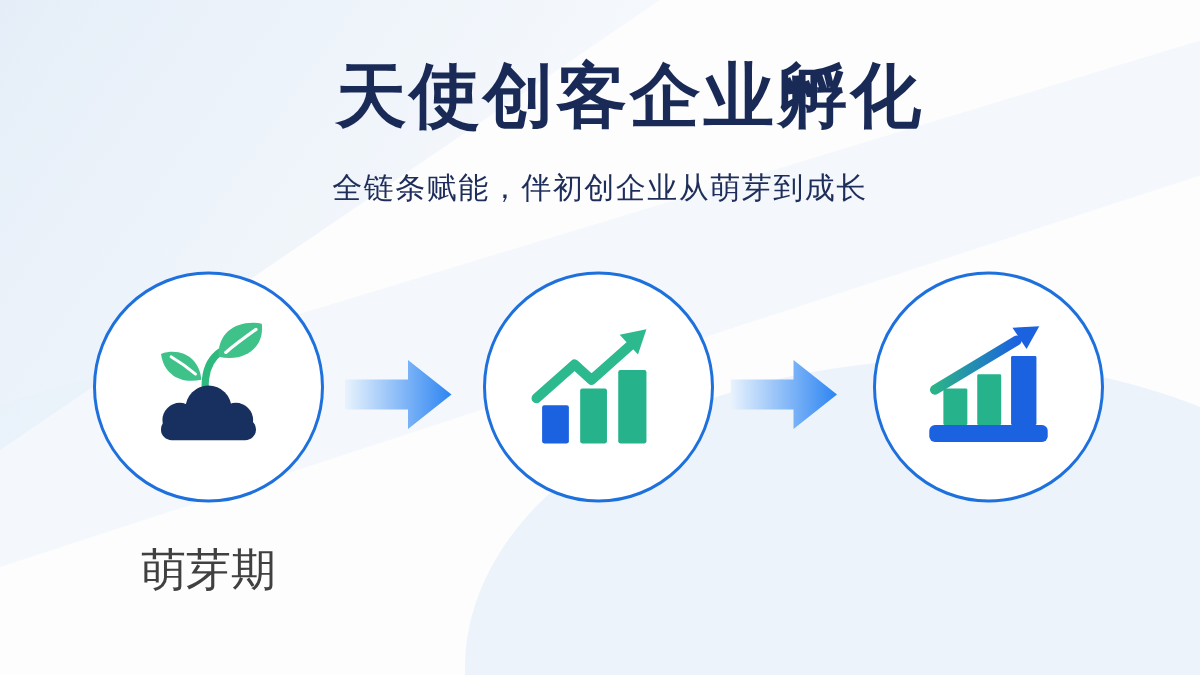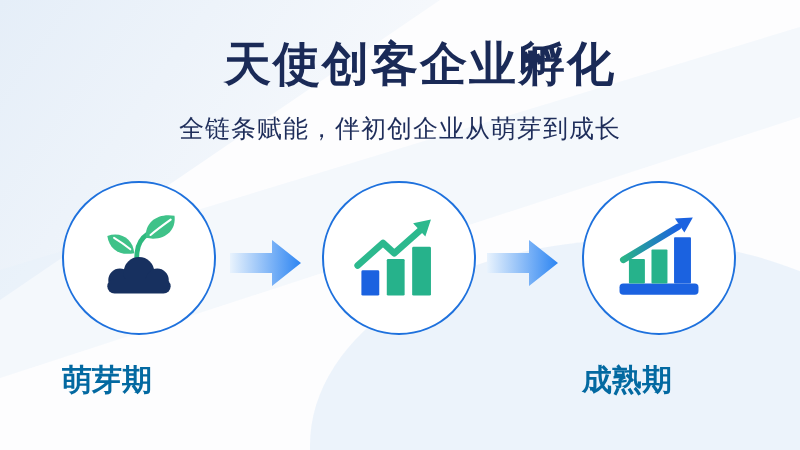--- a/index.html
+++ b/index.html
@@ -27,32 +27,32 @@
     right:-150px; bottom:-200px; width:640px; height:410px;
     background:rgba(233,241,250,0.85); border-radius:50%;
   }
   .title {
     position:absolute; top:33px; left:0; width:800px;
     text-align:center; font-size:47px; font-weight:800;
     color:#1a2a57; letter-spacing:2px;margin-left:20px;
   }
   .subtitle {
     position:absolute; top:112px; left:0; width:800px;
-    text-align:center; font-size:25px; font-weight:500;
+    text-align:center; font-size:20px; font-weight:500;
     color:#1e2d5a; letter-spacing:1px;
   }
   .stage-circle {
     position:absolute; top:181px; width:154px; height:154px;
     background:#ffffff; border:2px solid #1e71dd; border-radius:50%;
     display:flex; align-items:center; justify-content:center;
   }
   .c1 { left:62px; } .c2 { left:322px; } .c3 { left:582px; }
   .stage-label {
     position:absolute; top:360px; width:154px;
-    text-align:left; font-size:30px; font-weight:700; color:#0369a1;
+    text-align:center; font-size:30px; font-weight:400; color:#404040;
   }
   .l1 { left:62px; } .l2 { left:322px; } .l3 { left:582px; }
   .flow-arrow { position:absolute; top:238px; width:72px; height:50px; }
   .a1 { left:230px; } .a2 { left:487px; }
 </style>
 </head>
 <body>
 
 <div class="slide">
 
@@ -120,15 +120,14 @@
       <rect x="8" y="77" width="84" height="12" rx="4" fill="#1b62e0"></rect>
       <rect x="18" y="51" width="17" height="26" rx="1" fill="#26b28b"></rect>
       <rect x="42" y="41" width="17" height="36" rx="1" fill="#26b28b"></rect>
       <rect x="66" y="28" width="18" height="49" rx="1" fill="#1b62e0"></rect>
       <line x1="12" y1="52" x2="70" y2="17" stroke="url(#matGrad)" stroke-width="7" stroke-linecap="round"></line>
       <polygon points="86,7 77,23 67,8" fill="#1b62e0"></polygon>
     </svg>
   </div>
 
   <div class="stage-label l1">萌芽期</div>
-  <div class="stage-label l3">成熟期</div>
 
 </div>
 
 </body></html>

